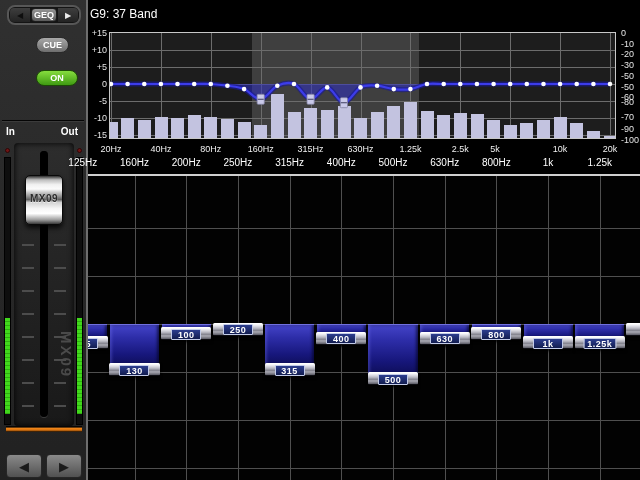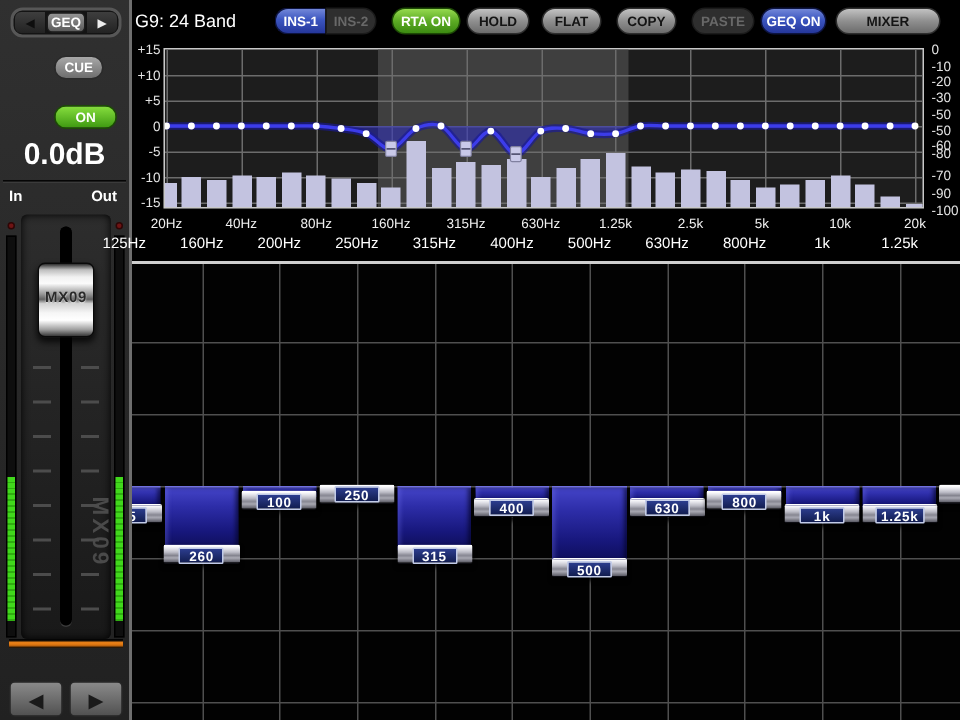--- a/index.html
+++ b/index.html
@@ -113,21 +113,20 @@
       <button class="gnav-arrow" id="geqPrev">
           <span>◀</span>
         </button>
       <button id="geqBtn">GEQ</button>
       <button class="gnav-arrow" id="geqNext">
           <span>▶</span>
         </button>
     </div>
     <button id="cueBtn">CUE</button>
     <button id="onBtn">ON</button>
-    <div id="gainReadout">0.0dB</div>
     <div id="sideDivider"></div>
     <div id="inLabel">In</div>
     <div id="outLabel">Out</div>
     <div class="clip" id="clipIn"></div>
     <div class="clip" id="clipOut"></div>
     <div class="meter" id="meterIn">
         <div class="meter-fill"></div>
       </div>
     <div class="meter" id="meterOut">
         <div class="meter-fill"></div>
@@ -154,32 +153,21 @@
         <div class="tick" style="left: 40px; top: 239px;"></div>
         <div class="tick" style="left: 8px; top: 262px;"></div>
         <div class="tick" style="left: 40px; top: 262px;"></div>
       </div>
     <div id="colorBar"></div>
     <button class="chnav" id="chPrev"><span>◀</span></button>
     <button class="chnav" id="chNext"><span>▶</span></button>
   </aside>
 
   <header id="topbar">
-    <div id="title">G9: 24 Band</div>
-    <div id="btnRow">
-        <button class="tbtn blue seg-left" style="width: 34px; margin-left: 0px;">INS-1</button>
-        <button class="tbtn disabled seg-right" style="width: 34px; margin-left: 0px;">INS-2</button>
-        <button class="tbtn green" style="width: 46px; margin-left: 10px;">RTA ON</button>
-        <button class="tbtn gray" style="width: 42px; margin-left: 4px;">HOLD</button>
-        <button class="tbtn gray" style="width: 40px; margin-left: 8px;">FLAT</button>
-        <button class="tbtn gray" style="width: 40px; margin-left: 10px;">COPY</button>
-        <button class="tbtn disabled" style="width: 42px; margin-left: 10px;">PASTE</button>
-        <button class="tbtn blue" style="width: 44px; margin-left: 4px;">GEQ ON</button>
-        <button class="tbtn gray" style="width: 70px; margin-left: 6px;">MIXER</button>
-      </div>
+    <div id="title">G9: 37 Band</div>
   </header>
 
   <section id="graph">
     <div id="plot">
         <div class="hl" style="left: 142.4px; width: 166.3px;"></div>
         <div class="hgrid" style="top: 17px;"></div>
         <div class="hgrid" style="top: 34px;"></div>
         <div class="hgrid" style="top: 51px;"></div>
         <div class="hgrid" style="top: 68px;"></div>
         <div class="hgrid" style="top: 85px;"></div>
@@ -286,21 +274,21 @@
       <div class="ylab right" style="top: 96.3px;">-90</div>
       <div class="ylab right" style="top: 107px;">-100</div>
       <div class="xlab1" style="left: 23px;">20Hz</div>
       <div class="xlab1" style="left: 72.9px;">40Hz</div>
       <div class="xlab1" style="left: 122.8px;">80Hz</div>
       <div class="xlab1" style="left: 172.7px;">160Hz</div>
       <div class="xlab1" style="left: 222.6px;">315Hz</div>
       <div class="xlab1" style="left: 272.5px;">630Hz</div>
       <div class="xlab1" style="left: 322.4px;">1.25k</div>
       <div class="xlab1" style="left: 372.3px;">2.5k</div>
-      <div class="xlab1" style="left: 420px;">5k</div>
+      <div class="xlab1" style="left: 407px;">5k</div>
       <div class="xlab1" style="left: 472.1px;">10k</div>
       <div class="xlab1" style="left: 522px;">20k</div>
       <div class="xlab2" style="left: -5.2px;">125Hz</div>
       <div class="xlab2" style="left: 46.5px;">160Hz</div>
       <div class="xlab2" style="left: 98.2px;">200Hz</div>
       <div class="xlab2" style="left: 149.9px;">250Hz</div>
       <div class="xlab2" style="left: 201.6px;">315Hz</div>
       <div class="xlab2" style="left: 253.3px;">400Hz</div>
       <div class="xlab2" style="left: 305px;">500Hz</div>
       <div class="xlab2" style="left: 356.7px;">630Hz</div>
@@ -325,21 +313,21 @@
       <div class="fhgrid" style="top: 148px;"></div>
       <div class="fhgrid" style="top: 196px;"></div>
       <div class="fhgrid" style="top: 244px;"></div>
       <div class="fhgrid" style="top: 292px;"></div>
       <div class="fcol" style="left: -29.8px; top: 148px; width: 49.2px; height: 16px;"></div>
       <div class="fcap" style="left: -30.3px; top: 160px; width: 50.2px;">
         <div class="fcap-label">125</div>
       </div>
       <div class="fcol" style="left: 21.9px; top: 148px; width: 49.2px; height: 43px;"></div>
       <div class="fcap" style="left: 21.4px; top: 187px; width: 50.2px;">
-        <div class="fcap-label">260</div>
+        <div class="fcap-label">130</div>
       </div>
       <div class="fcol" style="left: 73.6px; top: 148px; width: 49.2px; height: 7px;"></div>
       <div class="fcap" style="left: 73.1px; top: 151px; width: 50.2px;">
         <div class="fcap-label">100</div>
       </div>
       <div class="fcap" style="left: 124.8px; top: 146.5px; width: 50.2px;">
         <div class="fcap-label">250</div>
       </div>
       <div class="fcol" style="left: 177px; top: 148px; width: 49.2px; height: 43px;"></div>
       <div class="fcap" style="left: 176.5px; top: 187px; width: 50.2px;">

